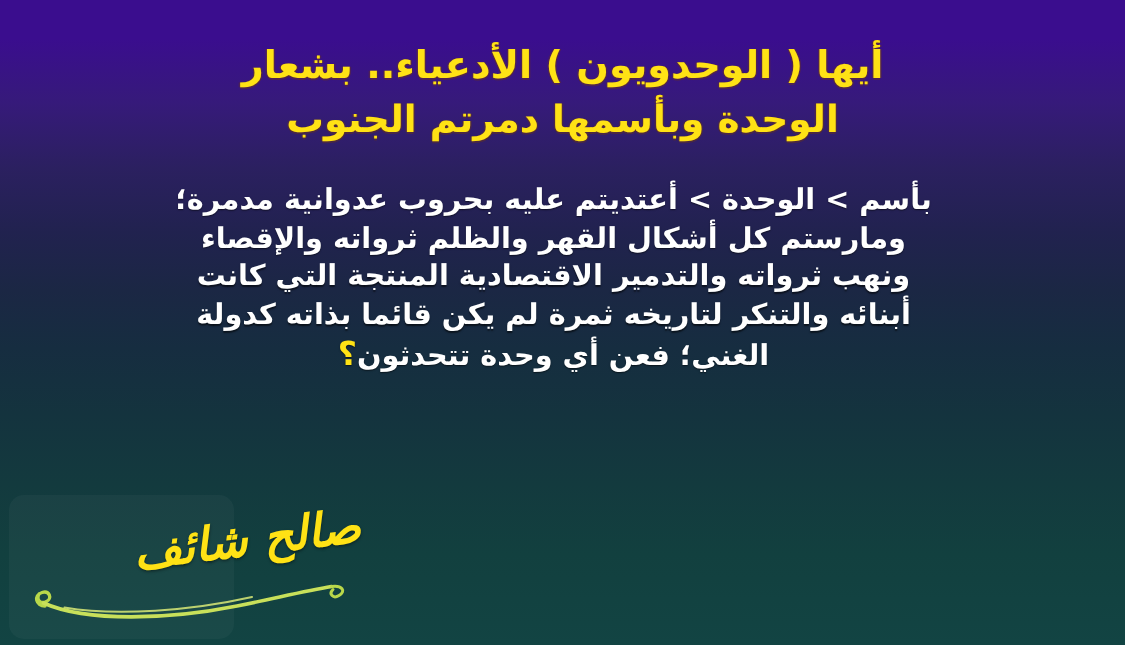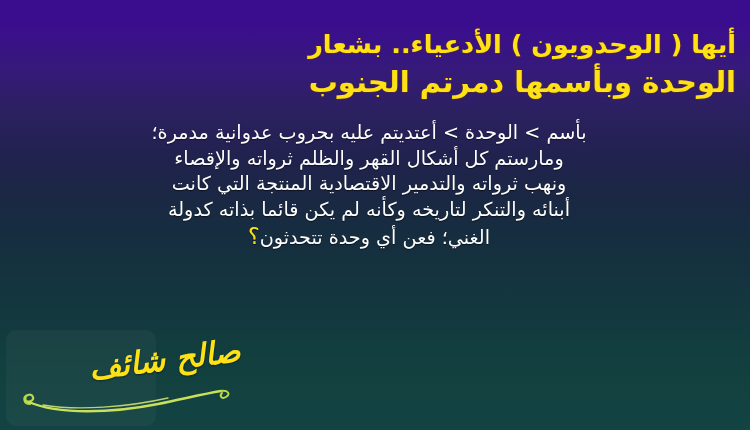--- a/index.html
+++ b/index.html
@@ -42,44 +42,45 @@
     border-radius: 10px;
     background: rgba(255,255,255,0.035);
     pointer-events: none;
   }
 
   .heading {
     position: absolute;
     top: 26px;
     left: 0;
     right: 0;
+    text-align: center;
     color: #ffe215;
     font-size: 25.5px;
     font-weight: 700;
     line-height: 1.42;
     letter-spacing: 0px;
     padding: 0 14px;
     box-sizing: border-box;
     text-shadow:
        1px 0 0 rgba(120,60,0,0.35),
       -1px 0 0 rgba(120,60,0,0.35),
        0 1px 0 rgba(120,60,0,0.35);
   }
   .heading .hline { display: block; white-space: nowrap; }
-  .heading .hline.l2 { font-size: 29px; }
+  .heading .hline.l2 { font-size: 25px; }
 
   .body-text {
     position: absolute;
     top: 120px;
     left: 0;
     right: 12px;
     text-align: center;
     color: #ffffff;
     font-size: 19.2px;
-    font-weight: 400;
+    font-weight: 700;
     line-height: 1.33;
     padding: 0 8px;
     box-sizing: border-box;
     text-shadow: 0 1px 1px rgba(0,0,0,0.55);
   }
   .body-text .bline { display: block; white-space: nowrap; }
   .body-text .bline.last { color: #ffffff; }
   .qmark { color: #ffe215; font-size: 22px; }
 
   
@@ -121,21 +122,21 @@
 
   <div class="heading">
     <span class="hline l1">أيها ( الوحدويون ) الأدعياء.. بشعار</span>
     <span class="hline l2">الوحدة وبأسمها دمرتم الجنوب</span>
   </div>
 
   <div class="body-text">
     <span class="bline">بأسم &gt; الوحدة &gt; أعتديتم عليه بحروب عدوانية مدمرة؛</span>
     <span class="bline">ومارستم كل أشكال القهر والظلم ثرواته والإقصاء</span>
     <span class="bline">ونهب ثرواته والتدمير الاقتصادية المنتجة التي كانت</span>
-    <span class="bline">أبنائه والتنكر لتاريخه وكأنه لم يكن قائما بذاته كدولة</span>
+    <span class="bline">أبنائه والتنكر لتاريخه ثمرة لم يكن قائما بذاته كدولة</span>
     <span class="bline last"><span>الغني؛ فعن أي وحدة تتحدثون</span><span class="qmark">؟</span></span>
   </div>
 
   <div id="signature-block">
     <div class="sig-name">صالح شائف</div>
     <svg class="sig-flourish" viewBox="0 0 215 34" aria-hidden="true">
       <path d="M12 22 C6 22 4 15 10 13 C15 11.5 17 17 13 19 C9 21 6 18 8 14" fill="none" stroke="#b9d84a" stroke-width="2.2" stroke-linecap="round"></path>
       <path d="M11 20 C40 33 95 31 140 22 C165 17 185 12 203 9" fill="none" stroke="#c8e05a" stroke-width="2.4" stroke-linecap="round"></path>
       <path d="M25 23 C60 29 110 25 150 16" fill="none" stroke="#d9ea77" stroke-width="1.4" stroke-linecap="round" opacity="0.85"></path>
       <path d="M203 9 C210 8 213 12 208 15 C204 17.5 201 14 204 11" fill="none" stroke="#b9d84a" stroke-width="2" stroke-linecap="round"></path>

